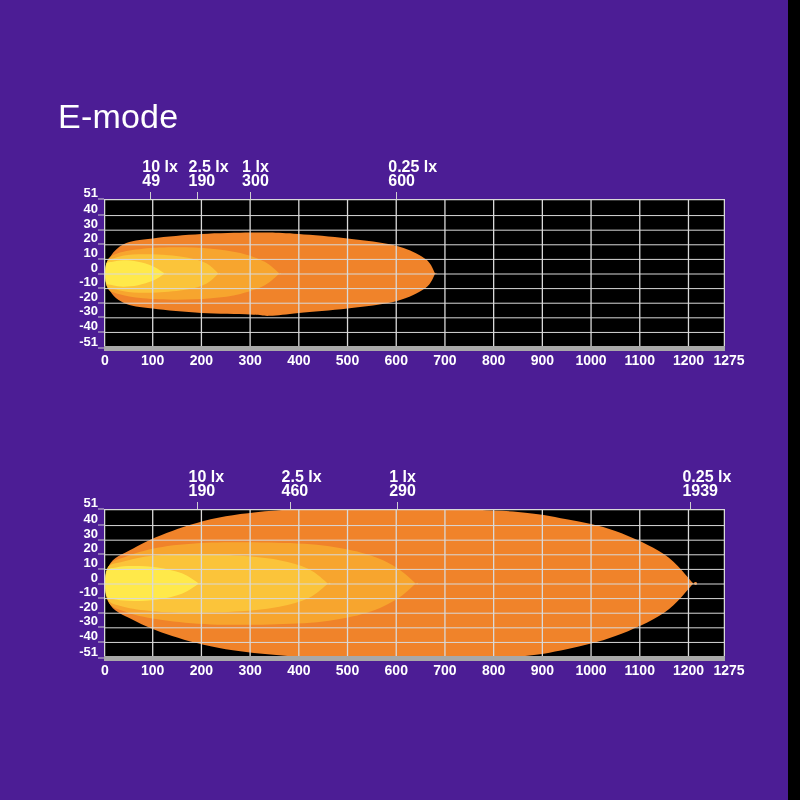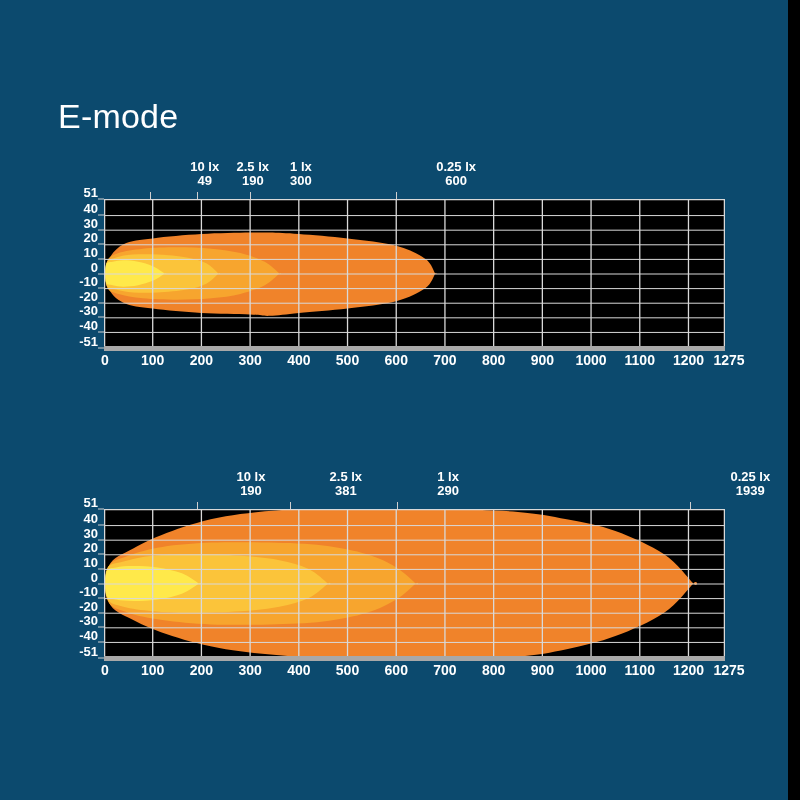--- a/index.html
+++ b/index.html
@@ -12,21 +12,21 @@
     height: 800px;
     overflow: hidden;
     font-family: "Liberation Sans", sans-serif;
     color: #ffffff;
     position: relative;
   }
   #page {
     position: relative;
     width: 788px;
     height: 800px;
-    background: #0c4a6e;
+    background: #4c1d95;
   }
 
   .chart-block {
     position: absolute;
     left: 0;
     width: 800px;
   }
   #chart-block-0 { top: 96px; height: 290px; }
   #chart-block-1 { top: 406px; height: 290px; }
 
@@ -119,27 +119,26 @@
   
   .lxlabels {
     position: absolute;
     left: 0;
     top: 64px;
     width: 800px;
     height: 38px;
   }
   .lxlabel {
     position: absolute;
-    font-size: 13px;
+    font-size: 16px;
     font-weight: bold;
     color: #ffffff;
     line-height: 14px;
     white-space: nowrap;
-    text-align: center;
-    margin-left: 48px;
+    text-align: left;
   }
   .lxlabel .lx-dist { display: block; }
   .lxtick {
     position: absolute;
     top: 96px;
     width: 1px;
     height: 7px;
     background: #cfcfcf;
   }
 
@@ -270,21 +269,21 @@
 
     <div class="plot-wrap">
 
       <div class="lxlabels" id="lx-1">
           <div class="lxlabel" style="left: 188.541px; top: 0px;">
             <span style="display: block;">10 lx</span>
             <span class="lx-dist">190</span>
           </div>
           <div class="lxlabel" style="left: 281.569px; top: 0px;">
             <span style="display: block;">2.5 lx</span>
-            <span class="lx-dist">381</span>
+            <span class="lx-dist">460</span>
           </div>
           <div class="lxlabel" style="left: 389.209px; top: 0px;">
             <span style="display: block;">1 lx</span>
             <span class="lx-dist">290</span>
           </div>
           <div class="lxlabel" style="left: 682.419px; top: 0px;">
             <span style="display: block;">0.25 lx</span>
             <span class="lx-dist">1939</span>
           </div>
         </div>

